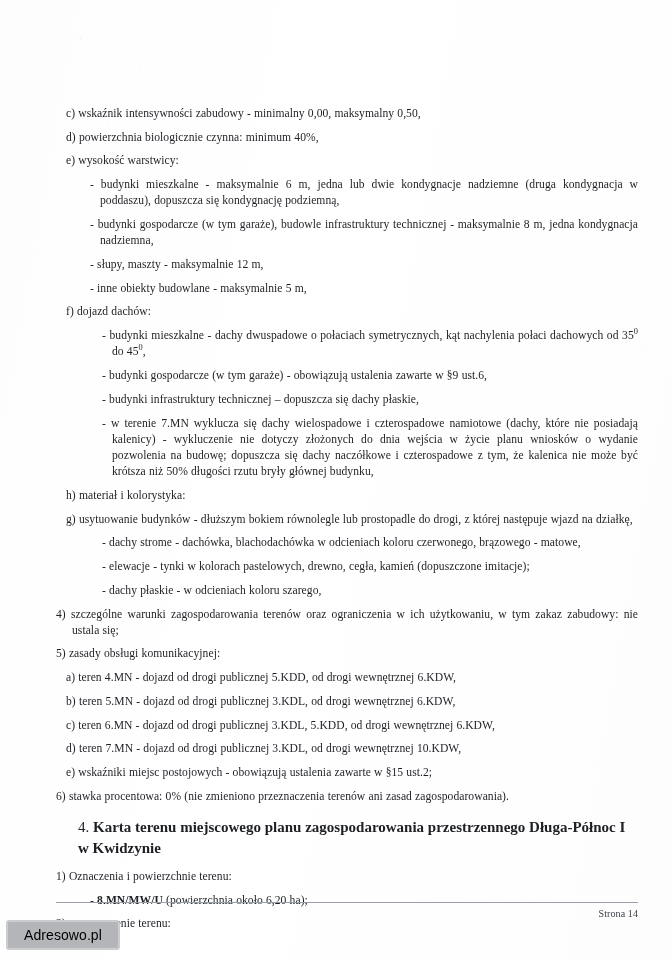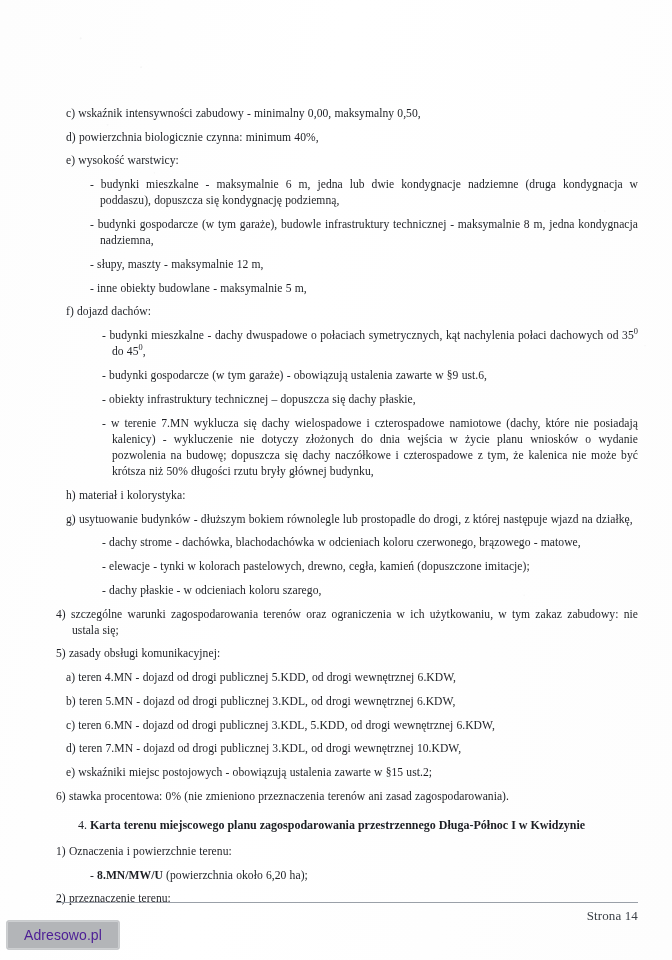--- a/index.html
+++ b/index.html
@@ -54,21 +54,21 @@
     text-align-last: left;
   }
   .lvl-1  { margin-left: 10px; padding-left: 14px; text-indent: -14px; }
   .lvl-2  { margin-left: 34px; padding-left: 10px; text-indent: -10px; }
   .lvl-3  { margin-left: 46px; padding-left: 10px; text-indent: -10px; }
   .lvl-num{ margin-left: 0;    padding-left: 16px; text-indent: -16px; }
 
   .bold { font-weight: bold; }
 
   .heading-line {
-    font-size: 12px;
+    font-size: 15px;
     line-height: 1.40;
     margin: 12px 0 10px 0;
     padding-left: 22px;
     text-align: left;
   }
 
   sup.deg {
     font-size: 0.72em;
     vertical-align: super;
     line-height: 0;
@@ -81,21 +81,21 @@
     top: 902px;
     width: 582px;
   }
   .footer-rule {
     height: 0;
     border-top: 1px solid #9aa0a8;
     width: 100%;
     margin: 0 0 5px 0;
   }
   .footer-page {
-    font-size: 13px;
+    font-size: 10px;
     color: #3a3f46;
     text-align: right;
     letter-spacing: 0.01em;
   }
 
   
   .watermark {
     position: absolute;
     left: 6px;
     top: 920px;
@@ -105,42 +105,42 @@
     border: 1px solid #c9cbcd;
     border-radius: 3px;
     display: flex;
     align-items: center;
     justify-content: center;
     box-shadow: 0 0 0 1px rgba(255,255,255,0.35) inset;
   }
   .watermark-label {
     font-family: "Liberation Sans", sans-serif;
     font-size: 14px;
-    color: #4c1d95;
+    color: #000000;
     letter-spacing: 0.005em;
     white-space: nowrap;
   }
 </style>
 </head>
 <body>
 
 <div class="page">
 
   <div class="text-column" id="document-body">
       <p class="blk lvl-1 last-line-left">c) wskaźnik intensywności zabudowy - minimalny 0,00, maksymalny 0,50,</p>
       <p class="blk lvl-1 last-line-left">d) powierzchnia biologicznie czynna:  minimum 40%,</p>
       <p class="blk lvl-1 last-line-left">e) wysokość warstwicy:</p>
       <p class="blk lvl-2 last-line-left">- budynki mieszkalne - maksymalnie 6 m, jedna lub dwie kondygnacje nadziemne (druga kondygnacja w poddaszu), dopuszcza się kondygnację podziemną,</p>
       <p class="blk lvl-2 last-line-left">- budynki gospodarcze (w tym garaże), budowle infrastruktury technicznej - maksymalnie 8 m, jedna kondygnacja nadziemna,</p>
       <p class="blk lvl-2 last-line-left">- słupy, maszty - maksymalnie 12 m,</p>
       <p class="blk lvl-2 last-line-left">- inne obiekty budowlane - maksymalnie 5 m,</p>
       <p class="blk lvl-1 last-line-left">f) dojazd dachów:</p>
       <p class="blk lvl-3 last-line-left">- budynki mieszkalne - dachy dwuspadowe o połaciach symetrycznych, kąt nachylenia połaci dachowych od 35<sup class="deg">0</sup> do 45<sup class="deg">0</sup>,</p>
       <p class="blk lvl-3 last-line-left">- budynki gospodarcze (w tym garaże) - obowiązują ustalenia zawarte w §9 ust.6,</p>
-      <p class="blk lvl-3 last-line-left">- obiekty infrastruktury technicznej – dopuszcza się dachy płaskie,</p>
+      <p class="blk lvl-3 last-line-left">- budynki infrastruktury technicznej – dopuszcza się dachy płaskie,</p>
       <p class="blk lvl-3 last-line-left">- w terenie 7.MN wyklucza się dachy wielospadowe i czterospadowe namiotowe (dachy, które nie posiadają kalenicy) - wykluczenie nie dotyczy złożonych do dnia wejścia w życie planu wniosków o wydanie pozwolenia na budowę; dopuszcza się dachy naczółkowe i czterospadowe z tym, że kalenica nie może być krótsza niż 50% długości rzutu bryły głównej budynku,</p>
       <p class="blk lvl-1 last-line-left">h) materiał i kolorystyka:</p>
       <p class="blk lvl-1 last-line-left">g) usytuowanie budynków - dłuższym bokiem równolegle lub prostopadle do drogi, z której następuje wjazd na działkę,</p>
       <p class="blk lvl-3 last-line-left">- dachy strome - dachówka, blachodachówka w odcieniach koloru czerwonego, brązowego - matowe,</p>
       <p class="blk lvl-3 last-line-left">- elewacje - tynki w kolorach pastelowych, drewno, cegła, kamień (dopuszczone imitacje);</p>
       <p class="blk lvl-3 last-line-left">- dachy płaskie - w odcieniach koloru szarego,</p>
       <p class="blk lvl-num last-line-left">4) szczególne warunki zagospodarowania terenów oraz ograniczenia w ich użytkowaniu, w tym zakaz zabudowy: nie ustala się;</p>
       <p class="blk lvl-num last-line-left">5) zasady obsługi komunikacyjnej:</p>
       <p class="blk lvl-1 last-line-left">a) teren 4.MN - dojazd od drogi publicznej 5.KDD, od drogi wewnętrznej 6.KDW,</p>
       <p class="blk lvl-1 last-line-left">b) teren 5.MN - dojazd od drogi publicznej 3.KDL, od drogi wewnętrznej 6.KDW,</p>

